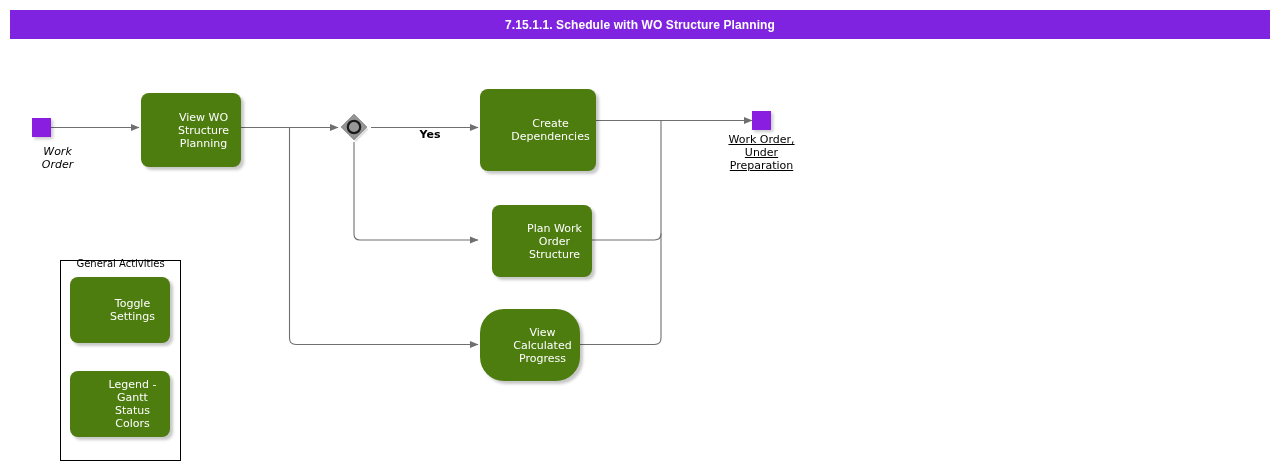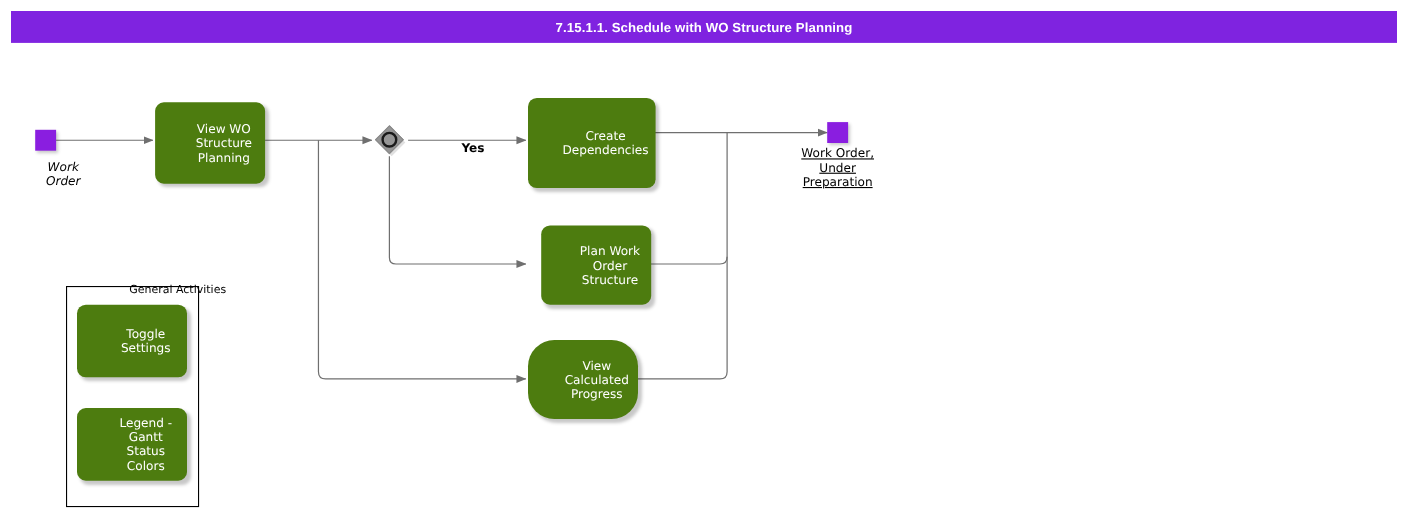--- a/index.html
+++ b/index.html
@@ -127,21 +127,20 @@
     box-sizing: border-box;
   }
   .group-title {
     position: absolute;
     font-family: "DejaVu Sans", sans-serif;
     font-size: 10px;
     line-height: 12px;
     color: #000000;
     text-align: center;
     white-space: nowrap;
-    padding-left: 41px;
   }
 </style>
 </head>
 <body>
 
 <div id="canvas">
 
   <div class="titlebar">
     <span class="titlebar-text">7.15.1.1. Schedule with WO Structure Planning</span>
   </div>

